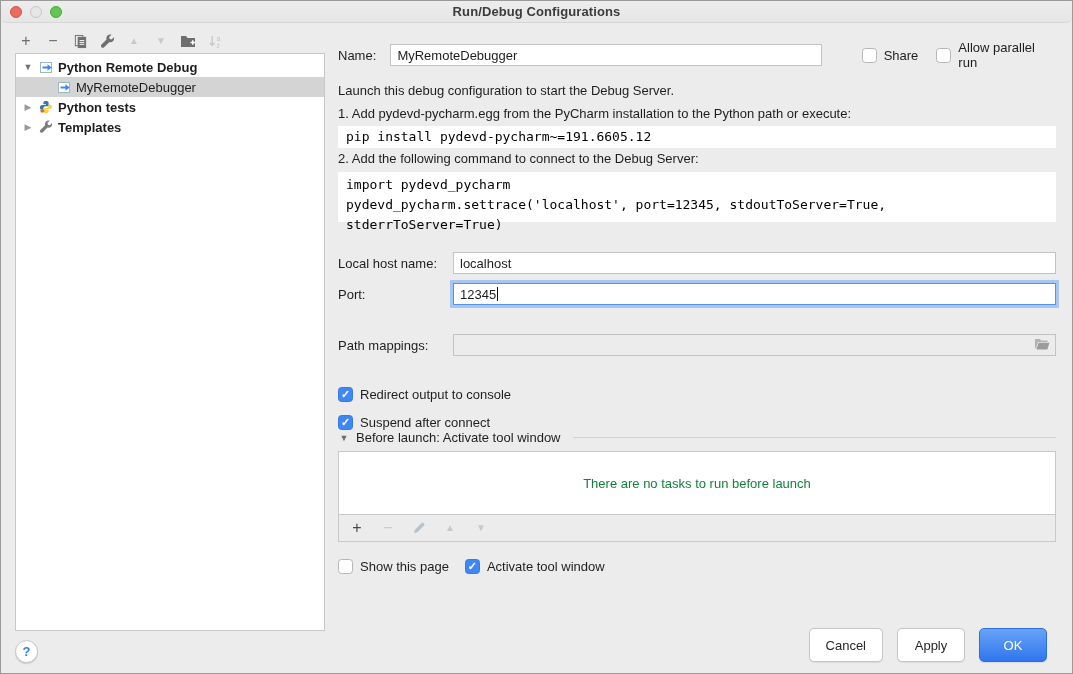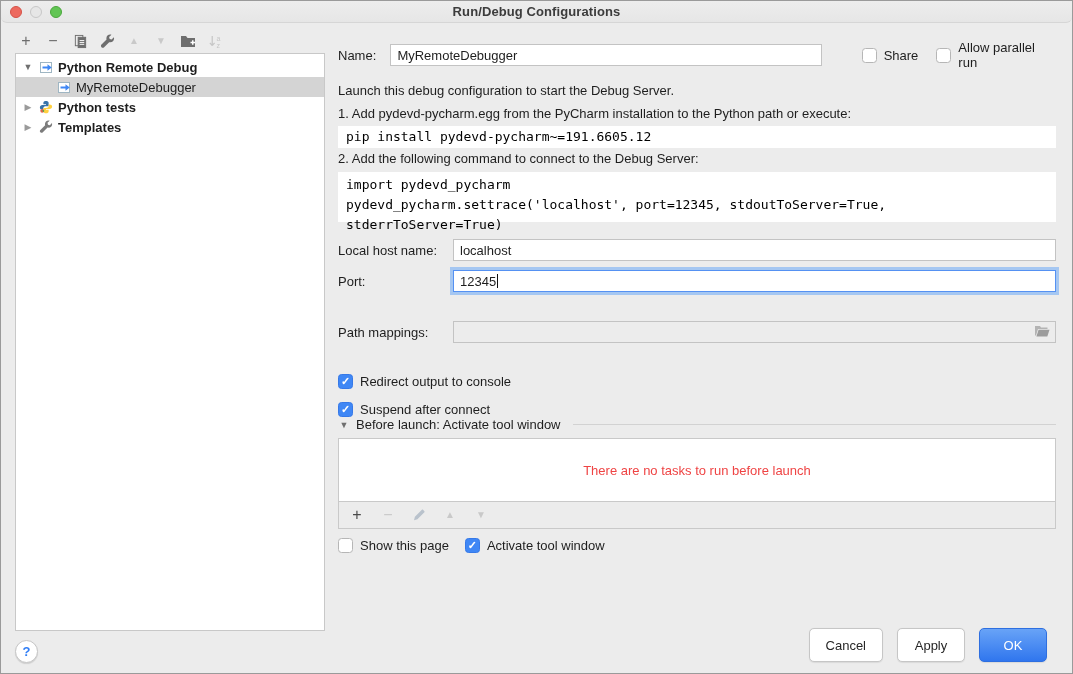--- a/index.html
+++ b/index.html
@@ -58,41 +58,41 @@
   .para.first{ margin-top:10px; }
   .codeblock{ background:#fff; font-family:"DejaVu Sans Mono", monospace; font-size:13px;
     color:#000000; line-height:20px; }
   .code1{ margin-top:5px; padding:1px 8px; height:22px; }
   .code2{ margin-top:6px; padding:3px 8px 7px; height:50px; }
 
   .field-row{ height:22px; }
   .field-row .flabel{ width:115px; flex:none; }
   .field-row .fwrap{ flex:1; position:relative; display:flex; }
   .field-row .text-input{ width:100%; }
-  .lh-row{ margin-top:17px; }
+  .lh-row{ margin-top:30px; }
   .port-row{ margin-top:9px; }
   .port-input{ flex:1; height:22px; background:#fff; border:1px solid #5591f2;
     box-shadow:0 0 0 3px #a5c7f2; display:flex; align-items:center; padding:0 6px; }
   .caret{ width:1px; height:14px; background:#111; margin-left:1px; }
   .path-row{ margin-top:29px; }
   .path-input{ background:#ececec; }
   .browse-btn{ position:absolute; right:5px; top:3px; width:18px; height:15px;
     display:flex; align-items:center; justify-content:center; }
 
   .check-row{ margin-top:13px; }
   .check-row.first{ margin-top:31px; }
 
   .bl-header{ display:flex; align-items:center; gap:6px; }
   .bl-rule{ flex:1; height:1px; background:#d2d2d2; margin-left:6px; }
   .task-box{ margin-top:6px; border:1px solid #c9c9c9; }
   .task-list{ height:62px; background:#fff; display:flex; align-items:center; justify-content:center; }
-  .task-empty{ color:#ef4444; }
+  .task-empty{ color:#15803d; }
   .task-toolbar{ height:27px; border-top:1px solid #c9c9c9; background:#ececec;
     display:flex; align-items:center; padding-left:9px; gap:13px; }
-  .bottom-checks{ margin-top:9px; display:flex; align-items:center; gap:16px; }
+  .bottom-checks{ margin-top:17px; display:flex; align-items:center; gap:16px; }
 
   
   .footer{ position:absolute; left:0; right:0; bottom:0; height:44px; }
   .help-btn{ position:absolute; left:14px; bottom:10px; width:23px; height:23px; border-radius:50%;
     background:#fff; border:1px solid #c6c6c6; box-shadow:0 1px 1px rgba(0,0,0,.12);
     display:flex; align-items:center; justify-content:center; color:#2f7df6; font-weight:bold; font-size:13px; }
   .btns{ position:absolute; right:25px; bottom:11px; display:flex; gap:14px; }
   .btn{ height:34px; min-width:68px; padding:0 16px; border-radius:5px; background:#fff;
     border:1px solid #c6c6c6; font:13px "Liberation Sans", sans-serif; color:#262626;
     display:flex; align-items:center; justify-content:center; box-shadow:0 .5px 1px rgba(0,0,0,.08); }

